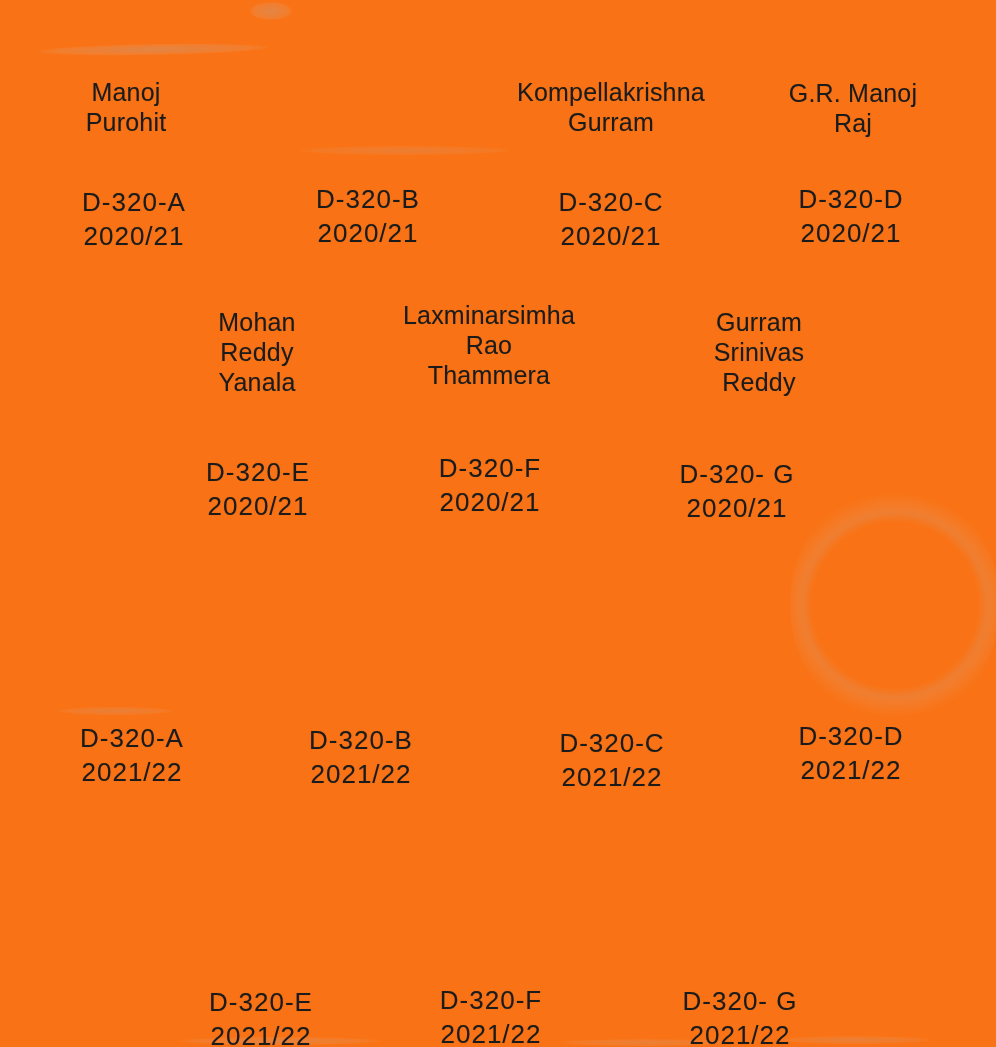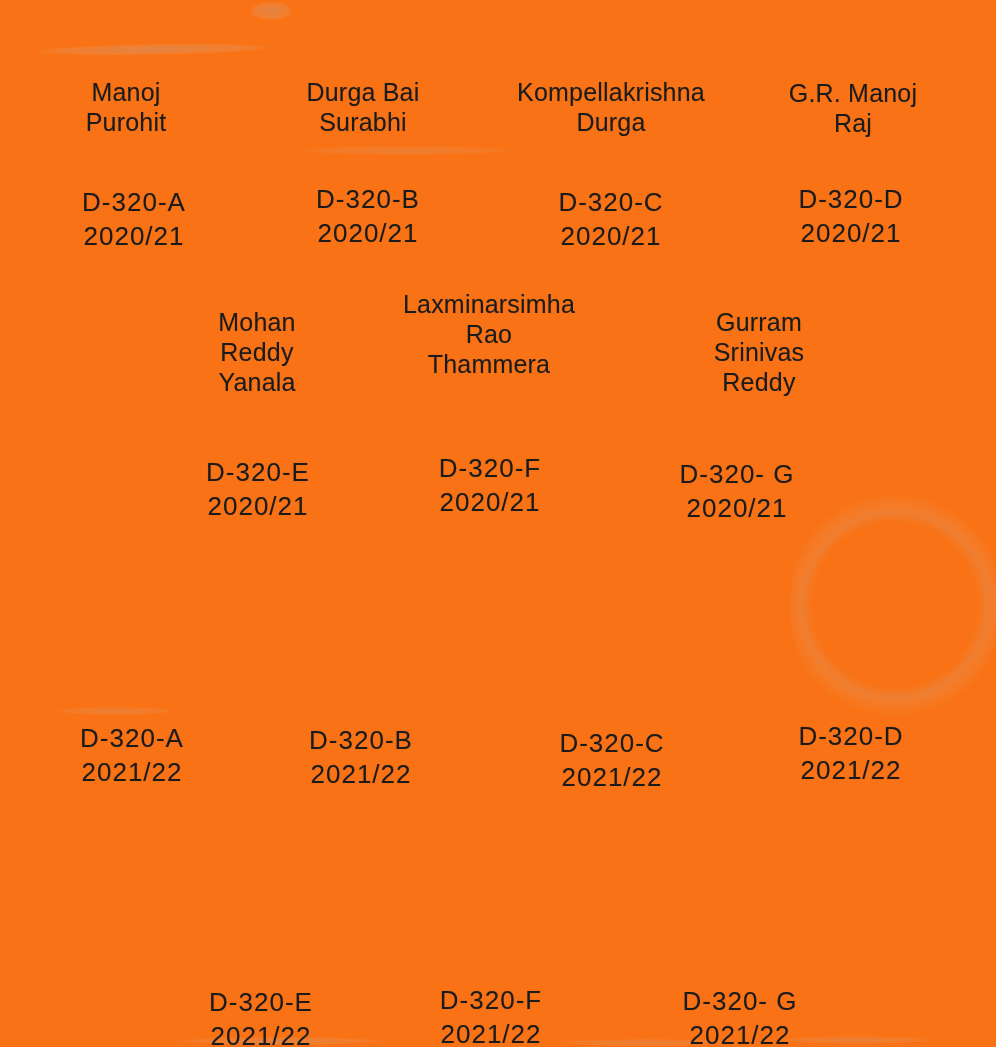--- a/index.html
+++ b/index.html
@@ -56,40 +56,38 @@
   <div class="artifact streak" style="left:38px; top:44px; width:230px; height:11px; transform:rotate(-1deg);"></div>
   <div class="artifact streak" style="left:300px; top:146px; width:210px; height:9px; opacity:0.6;"></div>
   <div class="artifact ring" style="left:790px; top:485px; width:210px; height:240px;"></div>
   <div class="artifact streak" style="left:58px; top:707px; width:115px; height:8px; opacity:0.7;"></div>
   <div class="artifact streak" style="left:180px; top:1037px; width:200px; height:8px; opacity:0.8;"></div>
   <div class="artifact streak" style="left:560px; top:1039px; width:170px; height:7px; opacity:0.7;"></div>
   <div class="artifact streak" style="left:780px; top:1036px; width:150px; height:8px; opacity:0.7;"></div>
 
   <div class="label name" style="left:126px; top:77px;">Manoj
 Purohit</div>
-  <div class="label name" style="left:363px; top:77px;">Durga Bai
-Surabhi</div>
   <div class="label name" style="left:611px; top:77px;">Kompellakrishna
-Durga</div>
+Gurram</div>
   <div class="label name" style="left:853px; top:78px;">G.R. Manoj
 Raj</div>
 
   <div class="label code" style="left:134px; top:185px;">D-320-A
 2020/21</div>
   <div class="label code" style="left:368px; top:182px;">D-320-B
 2020/21</div>
   <div class="label code" style="left:611px; top:185px;">D-320-C
 2020/21</div>
   <div class="label code" style="left:851px; top:182px;">D-320-D
 2020/21</div>
 
   <div class="label name" style="left:257px; top:307px;">Mohan
 Reddy
 Yanala</div>
-  <div class="label name" style="left:489px; top:289px;">Laxminarsimha
+  <div class="label name" style="left:489px; top:300px;">Laxminarsimha
 Rao
 Thammera</div>
   <div class="label name" style="left:727px; top:307px;margin-left:32px;">Gurram
 Srinivas
 Reddy</div>
 
   <div class="label code" style="left:258px; top:455px;">D-320-E
 2020/21</div>
   <div class="label code" style="left:490px; top:451px;">D-320-F
 2020/21</div>

